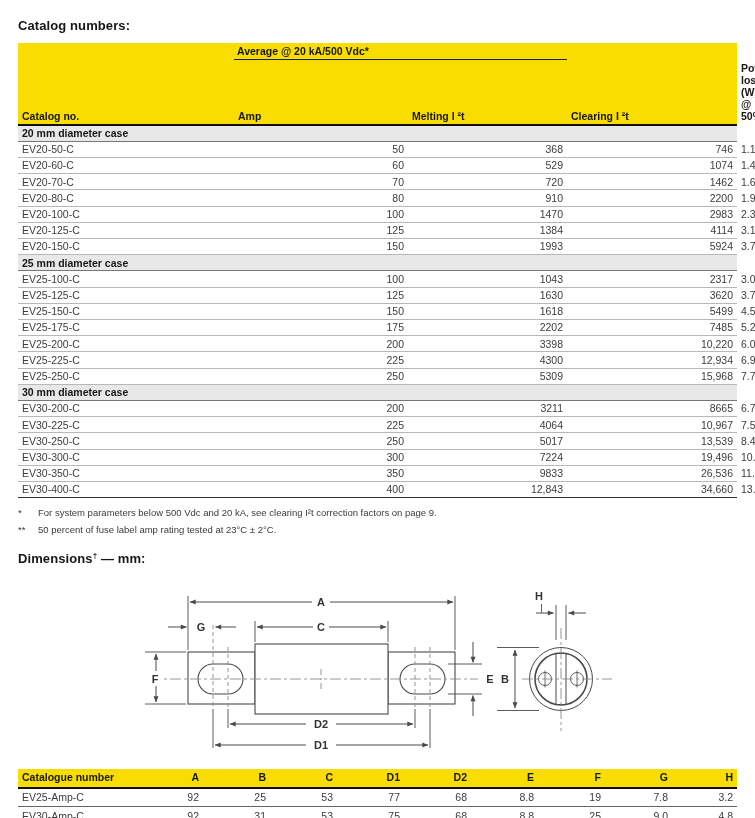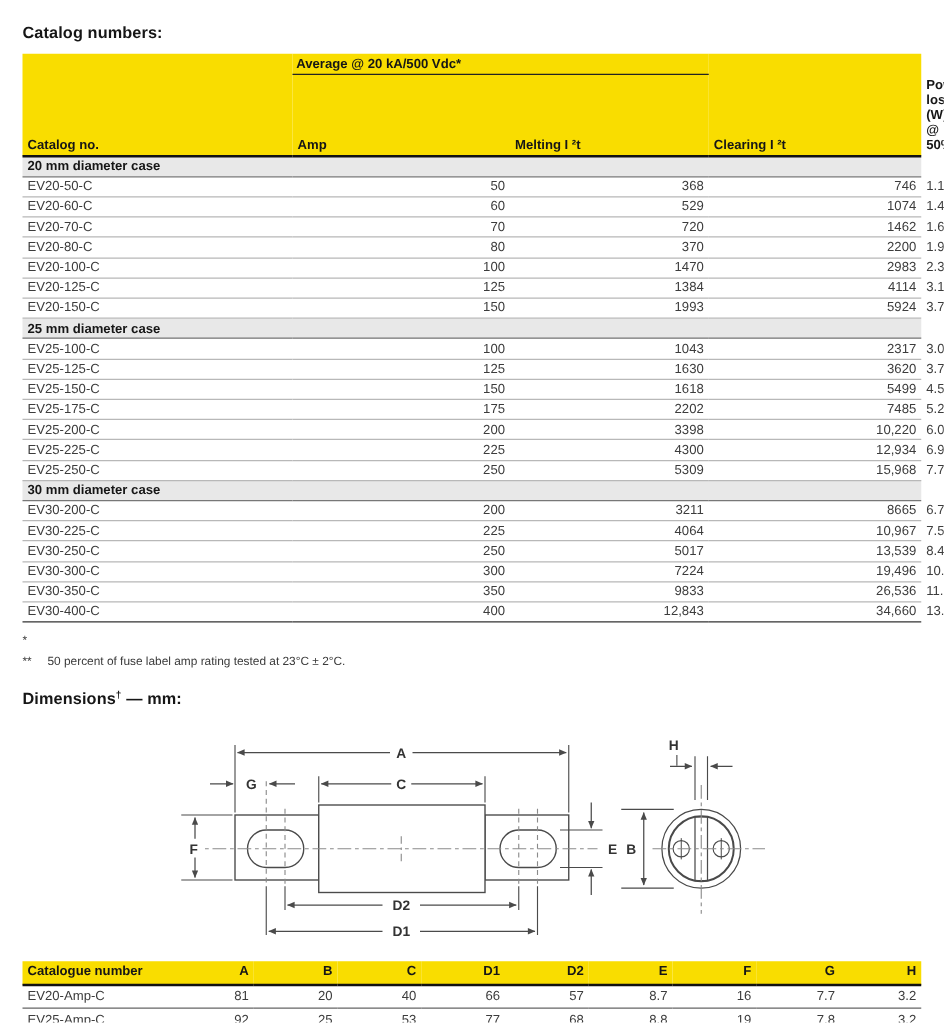--- a/index.html
+++ b/index.html
@@ -120,21 +120,21 @@
         <tr class="data-row">
           <td>EV20-70-C</td>
           <td class="num">70</td>
           <td class="num">720</td>
           <td class="num">1462</td>
           <td class="num">1.67</td>
         </tr>
         <tr class="data-row">
           <td>EV20-80-C</td>
           <td class="num">80</td>
-          <td class="num">370</td>
+          <td class="num">910</td>
           <td class="num">2200</td>
           <td class="num">1.90</td>
         </tr>
         <tr class="data-row">
           <td>EV20-100-C</td>
           <td class="num">100</td>
           <td class="num">1470</td>
           <td class="num">2983</td>
           <td class="num">2.38</td>
         </tr>
@@ -248,20 +248,21 @@
           <td class="num">12,843</td>
           <td class="num">34,660</td>
           <td class="num">13.47</td>
         </tr>
       </tbody>
   </table>
 
   <div class="footnotes">
     <div class="footnote">
       <span class="marker">*</span>
+      <span class="text">For system parameters below 500 Vdc and 20 kA, see clearing I²t correction factors on page 9.</span>
     </div>
     <div class="footnote">
       <span class="marker">**</span>
       <span class="text">50 percent of fuse label amp rating tested at 23°C ± 2°C.</span>
     </div>
   </div>
 
   <h1 class="section-heading dim-heading"><span>Dimensions</span><sup>†</sup><span> — mm:</span></h1>
 
   <svg class="diagram" width="719" height="182" viewBox="18 506 719 182">
@@ -380,32 +381,20 @@
         <th>D1</th>
         <th>D2</th>
         <th>E</th>
         <th>F</th>
         <th>G</th>
         <th>H</th>
       </tr>
     </thead>
     <tbody>
         <tr class="data-row">
-          <td>EV20-Amp-C</td>
-          <td class="num">81</td>
-          <td class="num">20</td>
-          <td class="num">40</td>
-          <td class="num">66</td>
-          <td class="num">57</td>
-          <td class="num">8.7</td>
-          <td class="num">16</td>
-          <td class="num">7.7</td>
-          <td class="num">3.2</td>
-        </tr>
-        <tr class="data-row">
           <td>EV25-Amp-C</td>
           <td class="num">92</td>
           <td class="num">25</td>
           <td class="num">53</td>
           <td class="num">77</td>
           <td class="num">68</td>
           <td class="num">8.8</td>
           <td class="num">19</td>
           <td class="num">7.8</td>
           <td class="num">3.2</td>

